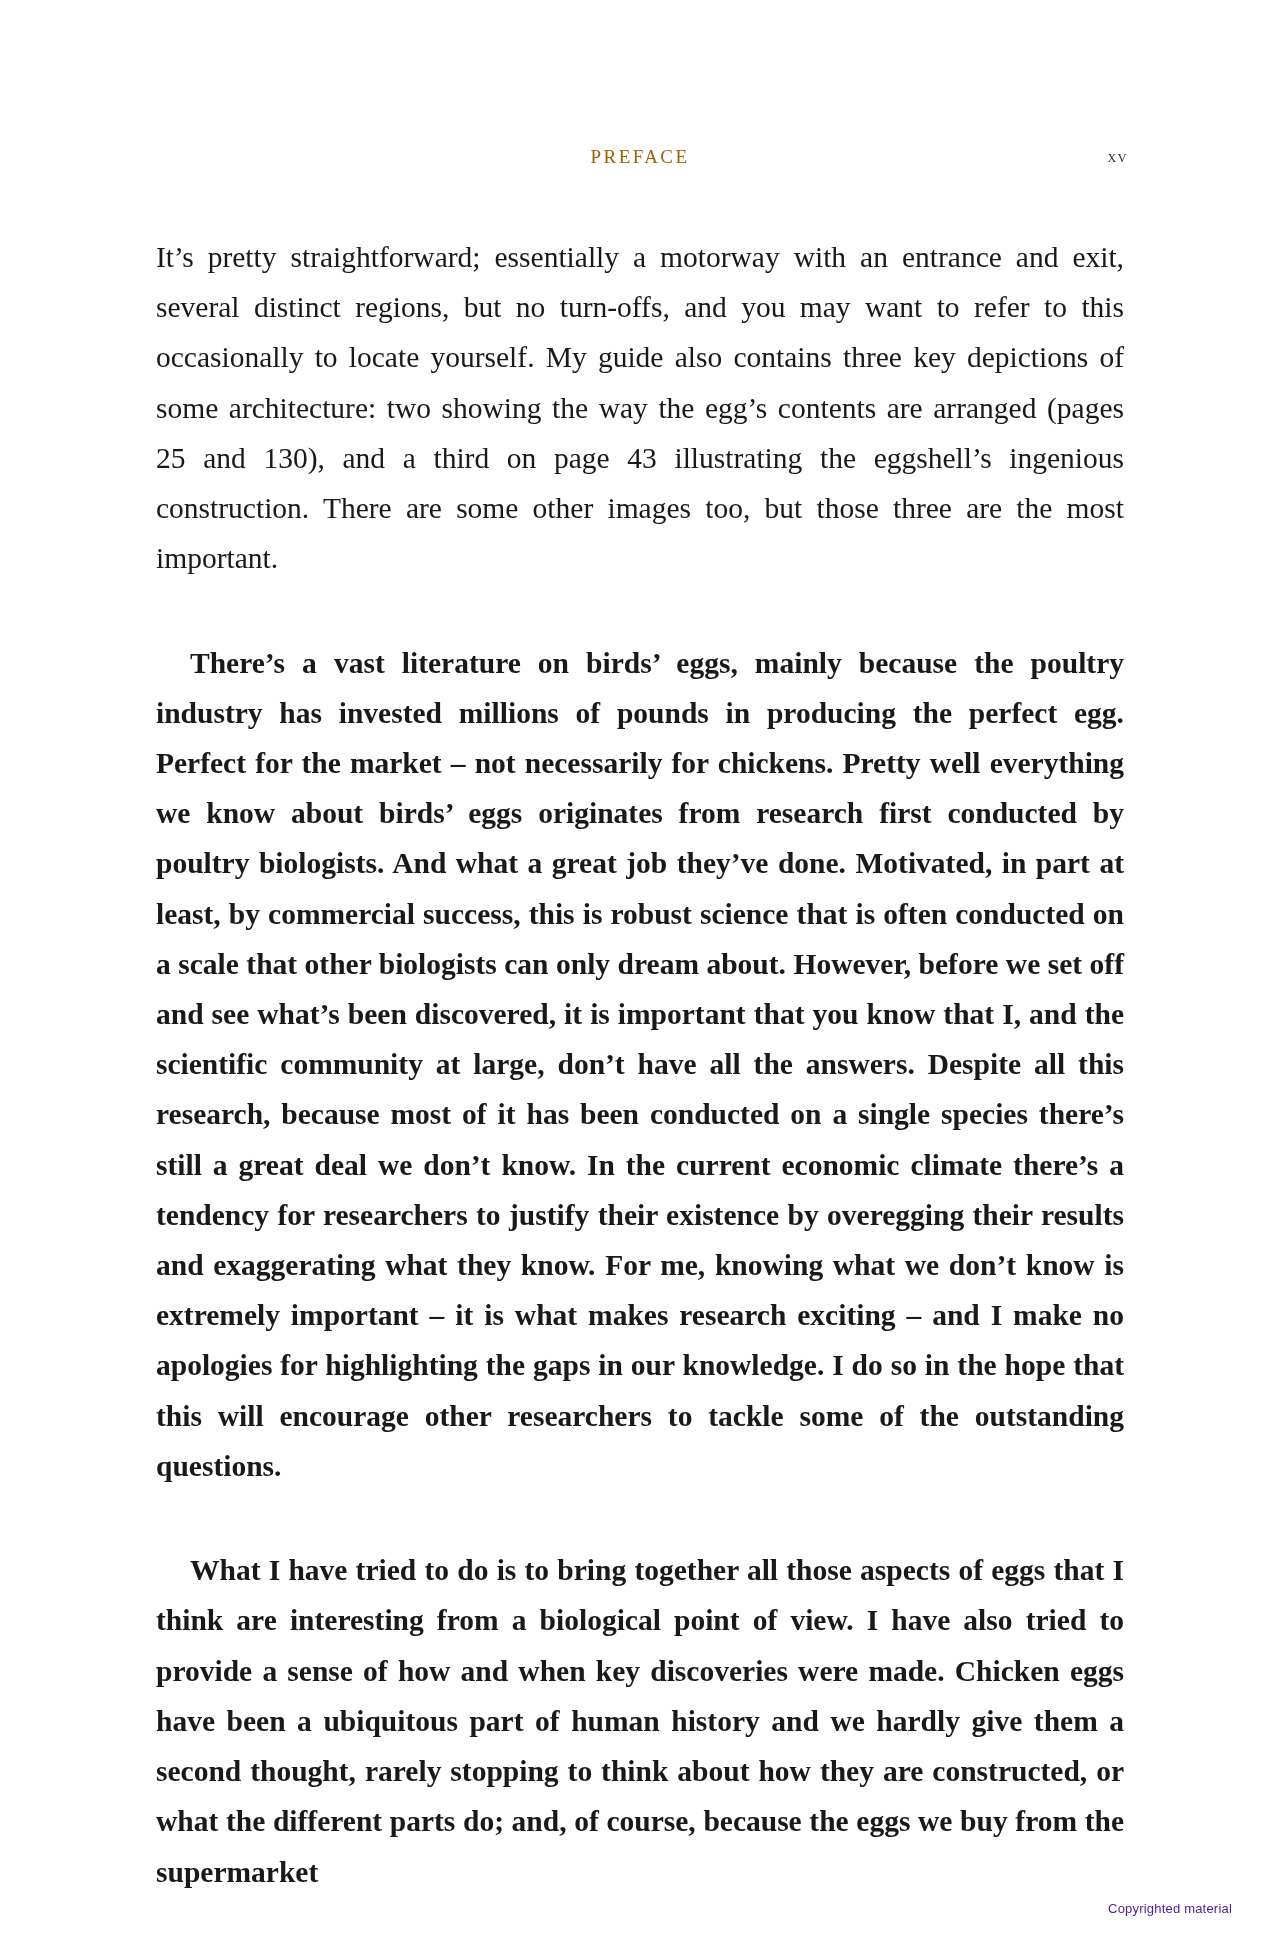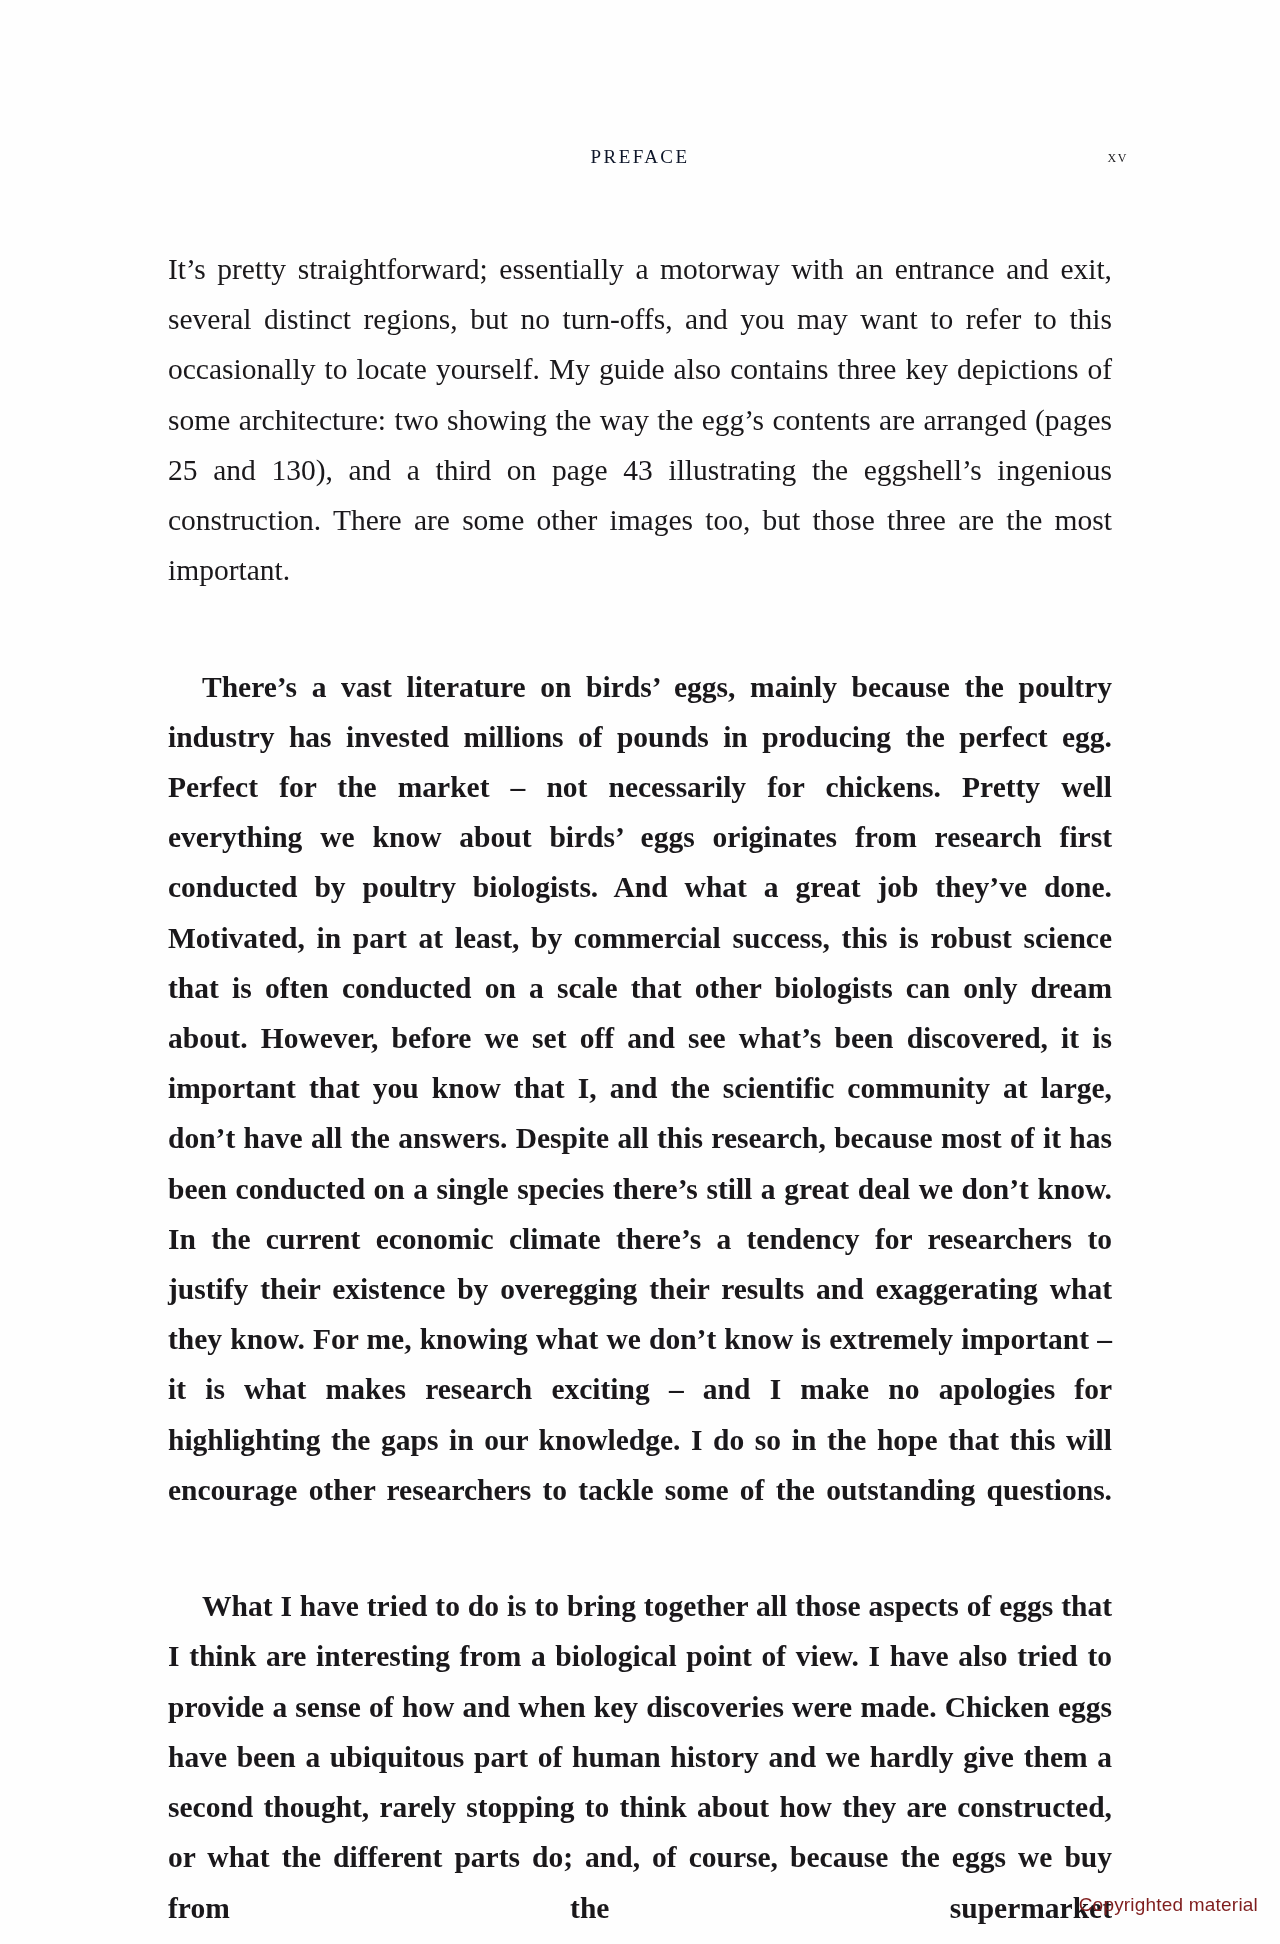--- a/index.html
+++ b/index.html
@@ -32,42 +32,42 @@
   }
   .rh-title {
     position: absolute;
     left: 0;
     right: 0;
     text-align: center;
     font-size: 19px;
     letter-spacing: 2.4px;
     font-variant: small-caps;
     text-transform: uppercase;
-    color: #0f172a;
+    color: #a16207;
   }
   .rh-folio {
     position: absolute;
     right: 0;
     top: 1px;
     font-size: 17px;
     letter-spacing: 1.6px;
     font-variant: small-caps;
     color: #1b1a1d;
   }
 
   
   .textblock {
     position: absolute;
     top: 228px;
     left: 152px;
     width: 976px;
   }
 
   p.para {
-    margin: 16px;
+    margin: 4px;
     text-align: justify;
     text-justify: inter-word;
     font-size: 29.5px;
     line-height: 50.2px;
     color: #1a181b;
     hyphens: manual;
     -webkit-hyphens: manual;
   }
   p.para.indent {
     text-indent: 34px;
@@ -79,25 +79,25 @@
   
   p.para::after {
     content: "";
     display: inline-block;
     width: 100%;
   }
 
   
   .watermark {
     position: absolute;
-    right: 22px;
+    right: 48px;
     bottom: 28px;
     font-family: "Liberation Sans", sans-serif;
-    font-size: 19px;
-    color: #7f1d1d;
+    font-size: 13px;
+    color: #4c1d95;
     letter-spacing: 0.2px;
   }
 </style>
 </head>
 <body>
 
 <div class="page">
 
   <div class="running-head">
     <div class="rh-title">PREFACE</div>

